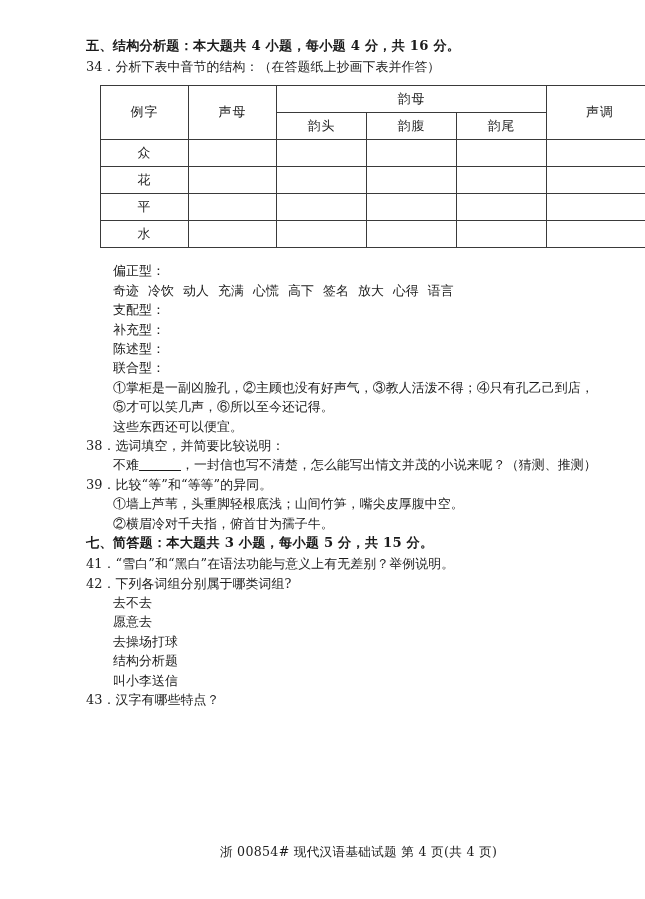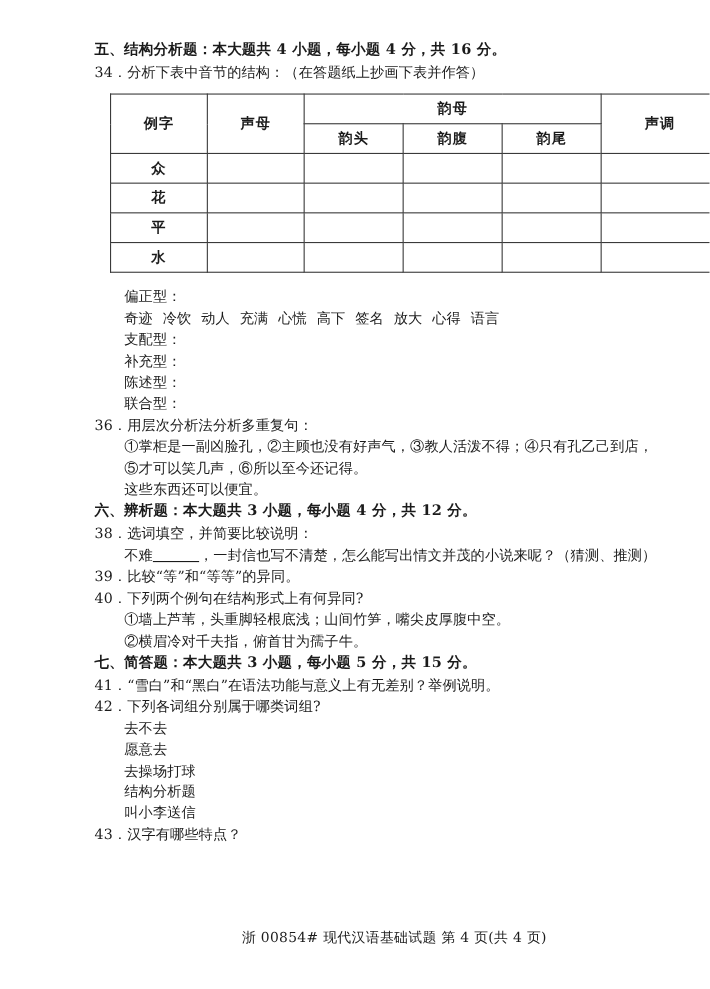--- a/index.html
+++ b/index.html
@@ -71,21 +71,21 @@
   table.syllable-table {
     border-collapse: collapse;
     width: 553px;
     margin: 9px 0 0 14px;
     table-layout: fixed;
   }
   table.syllable-table td,
   table.syllable-table th {
     border: 1px solid #3a3a3a;
     text-align: center;
-    font-weight: bold;
+    font-weight: normal;
     font-size: 12.9px;
     height: 26px;
     padding: 0;
     letter-spacing: 1px;
   }
   table.syllable-table .hdr-tall { height: 52px; }
   table.syllable-table .row-cell { height: 26px; }
   col.c-lizi   { width: 88px; }
   col.c-shengmu{ width: 88px; }
   col.c-yuntou { width: 90px; }
@@ -178,44 +178,37 @@
 
     <p class="sub-line">偏正型：</p>
     <p class="sub-line word-list">
       <span>奇迹</span><span>冷饮</span><span>动人</span><span>充满</span><span>心慌</span><span>高下</span><span>签名</span><span>放大</span><span>心得</span><span>语言</span>
     </p>
     <p class="sub-line">支配型：</p>
     <p class="sub-line">补充型：</p>
     <p class="sub-line">陈述型：</p>
     <p class="sub-line">联合型：</p>
 
-    <p class="q-line">
-      <span class="q-num">36．</span><span>用层次分析法分析多重复句：</span>
-    </p>
     <p class="sub-line">①掌柜是一副凶脸孔，②主顾也没有好声气，③教人活泼不得；④只有孔乙己到店，</p>
     <p class="sub-line">⑤才可以笑几声，⑥所以至今还记得。</p>
 
     <p class="sub-line">这些东西还可以便宜。</p>
 
-    <p class="section-head">六、辨析题：本大题共 3 小题，每小题 4 分，共 12 分。</p>
 
     <p class="q-line">
       <span class="q-num">38．</span><span>选词填空，并简要比较说明：</span>
     </p>
     <p class="sub-line">
       <span>不难</span><span class="blank-underline"></span><span>，一封信也写不清楚，怎么能写出情文并茂的小说来呢？（猜测、推测）</span>
     </p>
 
     <p class="q-line">
       <span class="q-num">39．</span><span>比较“等”和“等等”的异同。</span>
     </p>
 
-    <p class="q-line">
-      <span class="q-num">40．</span><span>下列两个例句在结构形式上有何异同?</span>
-    </p>
     <p class="sub-line">①墙上芦苇，头重脚轻根底浅；山间竹笋，嘴尖皮厚腹中空。</p>
     <p class="sub-line">②横眉冷对千夫指，俯首甘为孺子牛。</p>
 
     <p class="section-head">七、简答题：本大题共 3 小题，每小题 5 分，共 15 分。</p>
 
     <p class="q-line">
       <span class="q-num">41．</span><span>“雪白”和“黑白”在语法功能与意义上有无差别？举例说明。</span>
     </p>
 
     <p class="q-line">

